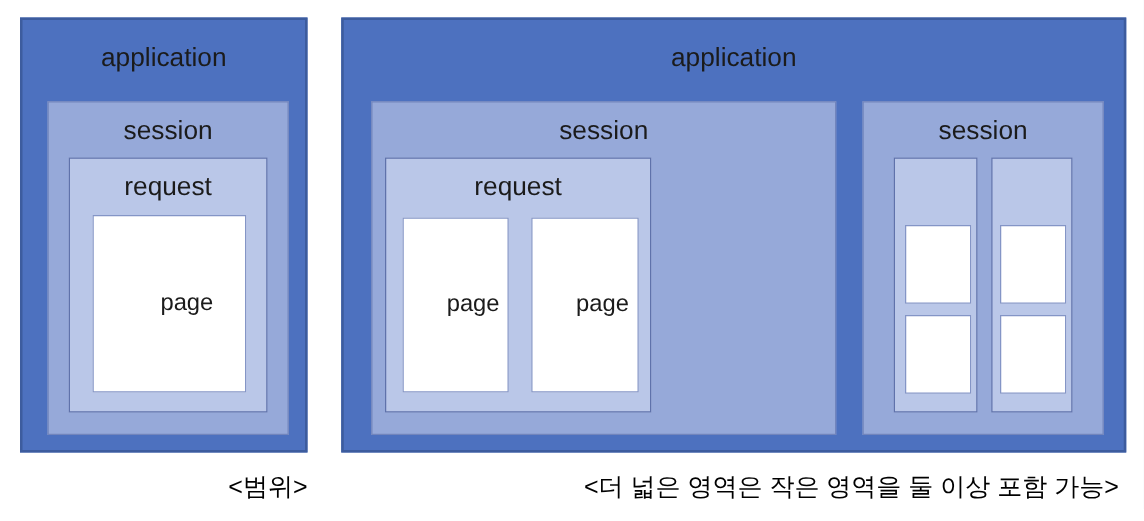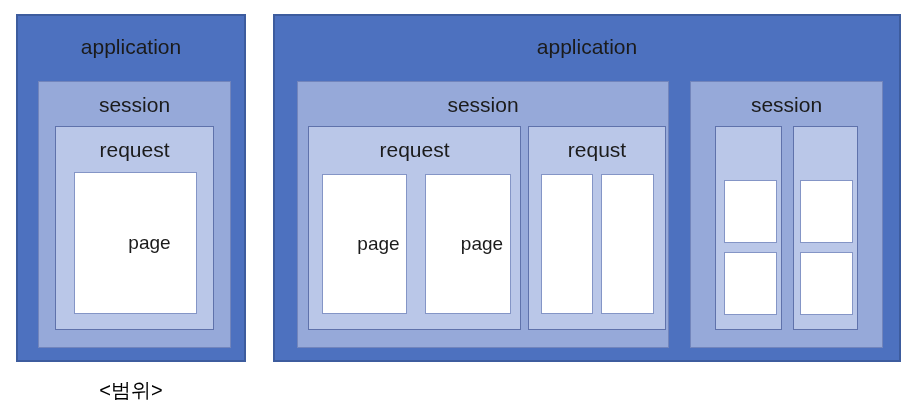--- a/index.html
+++ b/index.html
@@ -51,21 +51,21 @@
     inset: 0;
     display: flex;
     align-items: center;
     justify-content: center;
     font-size: 19px;
     color: var(--label-text, #1B1B1B);
     padding-left: 28px;
   }
   .caption {
     position: absolute;
-    text-align: center;
+    text-align: right;
     font-size: 20px;
     line-height: 24px;
     color: #000000;
     white-space: nowrap;
   }
 </style>
 </head>
 <body>
 
 <div class="canvas">
@@ -98,37 +98,32 @@
         <div class="box-label" style="top:13px;">request</div>
 
         <div class="box white-box" style="left:13px; top:47px; width:85px; height:140px;">
           <div class="centered-label">page</div>
         </div>
         <div class="box white-box" style="left:116px; top:47px; width:86px; height:140px;">
           <div class="centered-label">page</div>
         </div>
       </div>
 
-      <div class="box request-box" style="left:230px; top:44px; width:138px; height:204px;">
-        <div class="box-label" style="top:13px;">requst</div>
-
-        <div class="box white-box" style="left:12px; top:47px; width:52px; height:140px;"></div>
-        <div class="box white-box" style="left:72px; top:47px; width:53px; height:140px;"></div>
-      </div>
     </div>
 
     <div class="box session-box" style="left:415px; top:65px; width:193px; height:267px;">
       <div class="box-label" style="top:13px;">session</div>
 
       <div class="box request-box" style="left:24px; top:44px; width:67px; height:204px;">
         <div class="box white-box" style="left:8px; top:53px; width:53px; height:63px;"></div>
         <div class="box white-box" style="left:8px; top:125px; width:53px; height:63px;"></div>
       </div>
 
       <div class="box request-box" style="left:102px; top:44px; width:65px; height:204px;">
         <div class="box white-box" style="left:6px; top:53px; width:53px; height:63px;"></div>
         <div class="box white-box" style="left:6px; top:125px; width:53px; height:63px;"></div>
       </div>
     </div>
   </div>
 
+  <div class="caption" style="left:255px; top:378px; width:640px;">&lt;더 넓은 영역은 작은 영역을 둘 이상 포함 가능&gt;</div>
 
 </div>
 
 </body></html>

